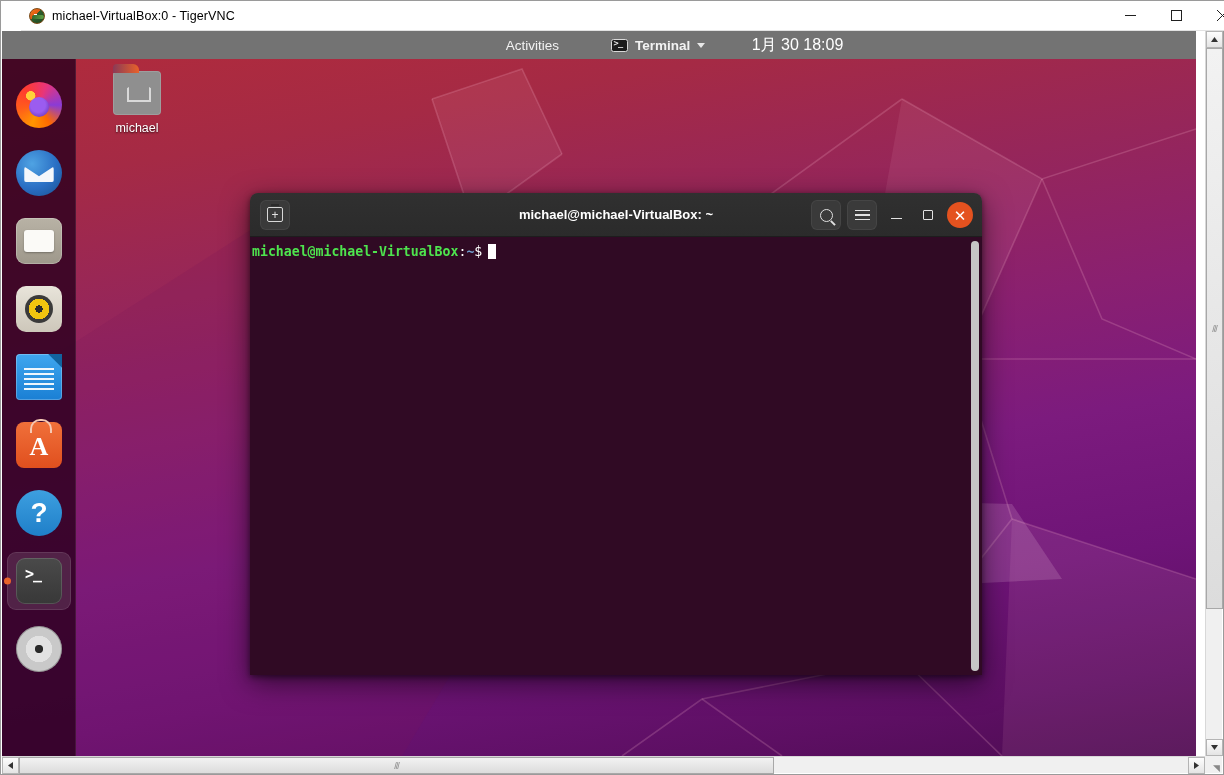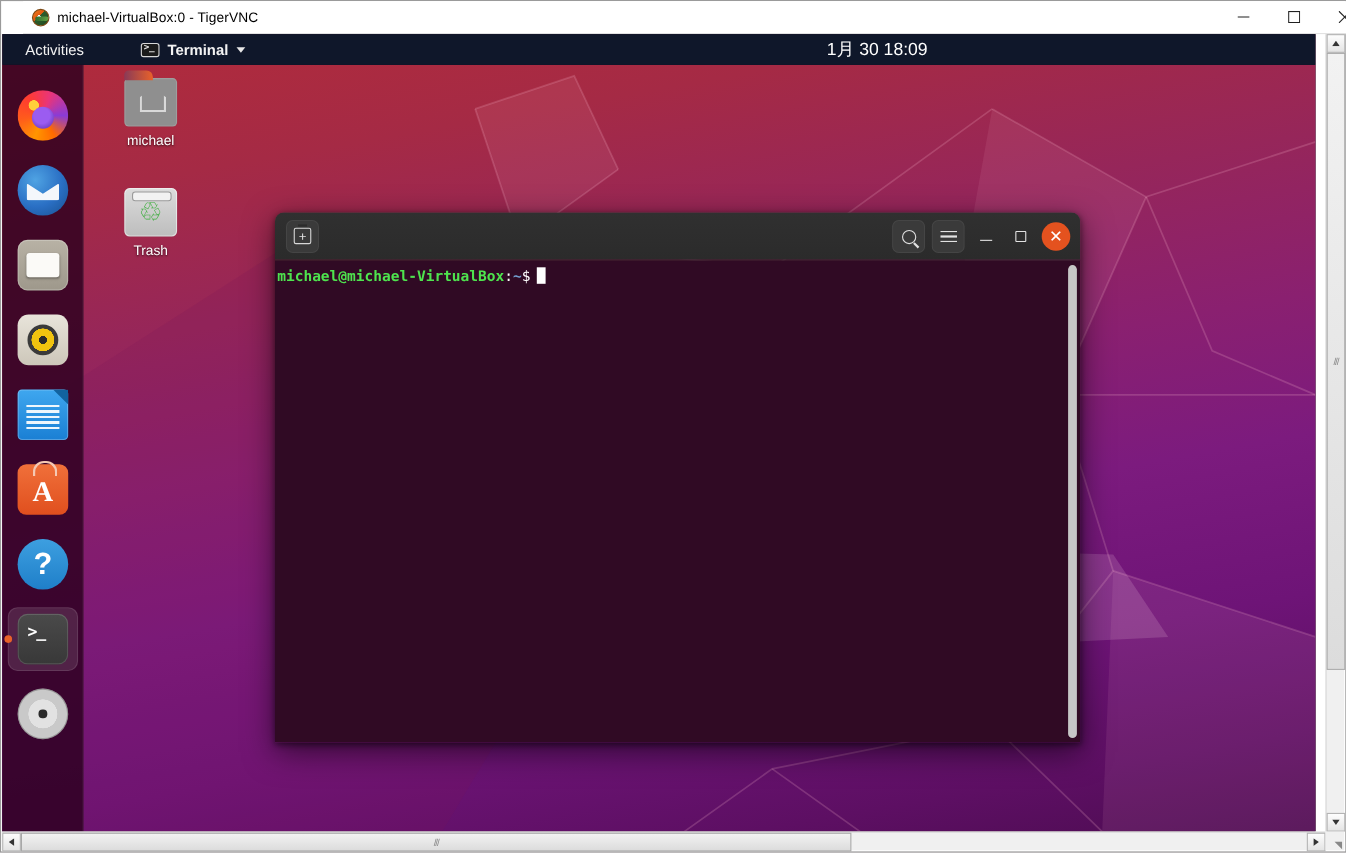--- a/index.html
+++ b/index.html
@@ -62,23 +62,23 @@
     position: absolute; left: 0; top: 28px; width: 1194px; height: 697px;
     background:
       linear-gradient(170deg, #b02b3c 0%, #a52a45 14%, #96265a 30%,
                       #8a2070 46%, #7c1b7e 60%, #6e1477 76%, #5d0f63 90%, #4d0c52 100%);
     overflow: hidden;
   }
 
   
   #gnome-topbar {
     position: absolute; left: 0; top: 0; width: 1194px; height: 28px;
-    background: #0f172a;
+    background: #737373;
     display: flex; align-items: center;
-    color: #ffffff; font-size: 13px;
+    color: #ffffff; font-size: 13px; justify-content: center;
   }
   #activities-button {
     margin-left: 13px; padding: 3px 8px; border-radius: 4px;
     font-size: 13.5px; color: #f2f2f2;
   }
   #app-menu {
     display: flex; align-items: center; gap: 7px;
     margin-left: 36px; padding: 3px 8px; border-radius: 4px;
     font-size: 13.5px; color: #f2f2f2; font-weight: bold;
   }
@@ -507,34 +507,31 @@
       </div>
       <div class="dock-item">
         <div class="dock-icon ic-disc"></div>
       </div>
     </div>
 
     <div class="desktop-icon" style="left:90px; top:40px;">
       <div class="glyph ic-home-folder"></div>
       <div class="dlabel">michael</div>
     </div>
-    <div class="desktop-icon" style="left:90px; top:140px;">
-      <div class="glyph ic-trash"></div>
-      <div class="dlabel">Trash</div>
-    </div>
 
     <div id="terminal-window">
 
       <div id="terminal-titlebar">
         <div id="tb-left">
           <div class="tb-btn raised">
             <span class="newtab-glyph"></span>
           </div>
         </div>
 
+        <div id="terminal-title">michael@michael-VirtualBox: ~</div>
 
         <div id="tb-right">
           <div class="tb-btn raised">
             <span class="search-glyph"></span>
           </div>
           <div class="tb-btn raised">
             <span class="hamburger-glyph">
               <span></span>
                 <span></span>
                 <span></span>

